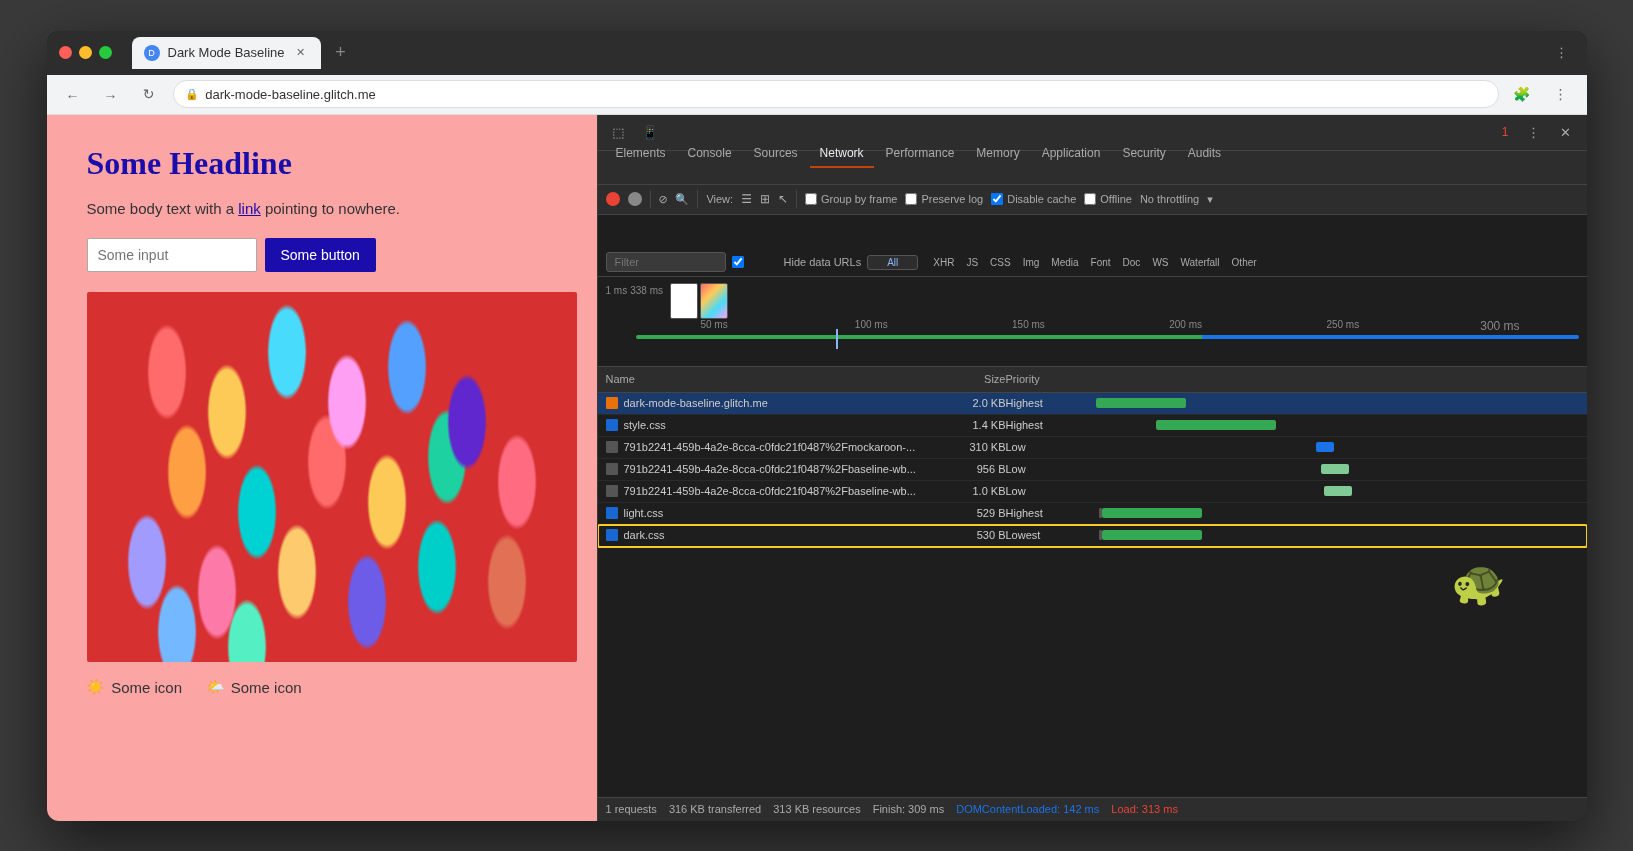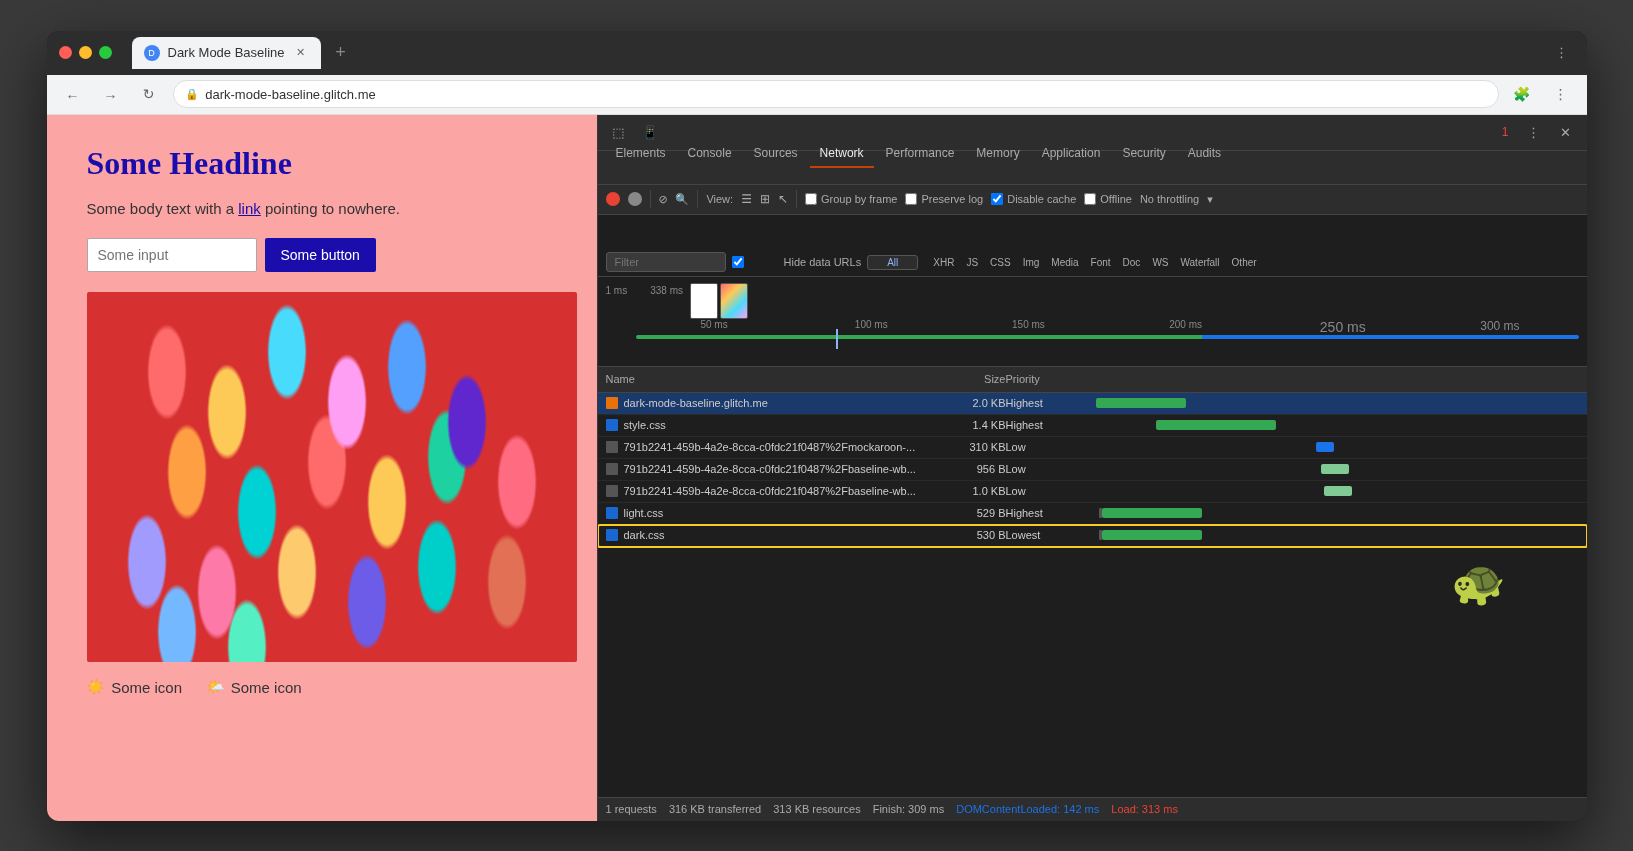--- a/index.html
+++ b/index.html
@@ -581,33 +581,33 @@
           <span class="filter-type">Doc</span>
           <span class="filter-type">WS</span>
           <span class="filter-type">Waterfall</span>
           <span class="filter-type">Other</span>
         </div>
       </div>
 
       <div class="timeline-section">
         <div style="display:flex;align-items:flex-start;padding:6px 8px 0;gap:3px;">
           <div style="font-size:10px;color:#888;padding-top:2px;">1 ms</div>
-          <div style="font-size:10px;color:#888;padding-top:2px;margin-left:20px;">338 ms</div>
+          <div style="font-size:10px;color:#888;padding-top:2px;margin-left:0;">338 ms</div>
           <div style="display:flex;gap:2px;margin-left:4px;">
             <div class="thumb thumb-white"></div>
             <div class="thumb thumb-candy"></div>
           </div>
         </div>
         <div style="position:relative;margin:0 8px;height:30px;">
           <div style="display:flex;position:absolute;top:0;left:30px;right:0;">
             <div style="flex:1;font-size:10px;color:#888;text-align:center;">50 ms</div>
             <div style="flex:1;font-size:10px;color:#888;text-align:center;">100 ms</div>
             <div style="flex:1;font-size:10px;color:#888;text-align:center;">150 ms</div>
             <div style="flex:1;font-size:10px;color:#888;text-align:center;">200 ms</div>
-            <div style="flex:1;font-size:14px;color:#888;text-align:center;">250 ms</div>
+            <div style="flex:1;font-size:10px;color:#888;text-align:center;">250 ms</div>
             <div style="flex:1;font-size:12px;color:#888;text-align:center;">300 ms</div>
           </div>
           <div style="position:absolute;top:16px;left:30px;right:0;height:4px;background:linear-gradient(to right,#34a853 0%,#34a853 60%,#1a73e8 60%,#1a73e8 100%);border-radius:2px;"></div>
           <div style="position:absolute;top:10px;left:230px;width:2px;height:20px;background:#8ab4f8;"></div>
         </div>
       </div>
 
       <div class="network-table">
 
         <div class="net-header">

